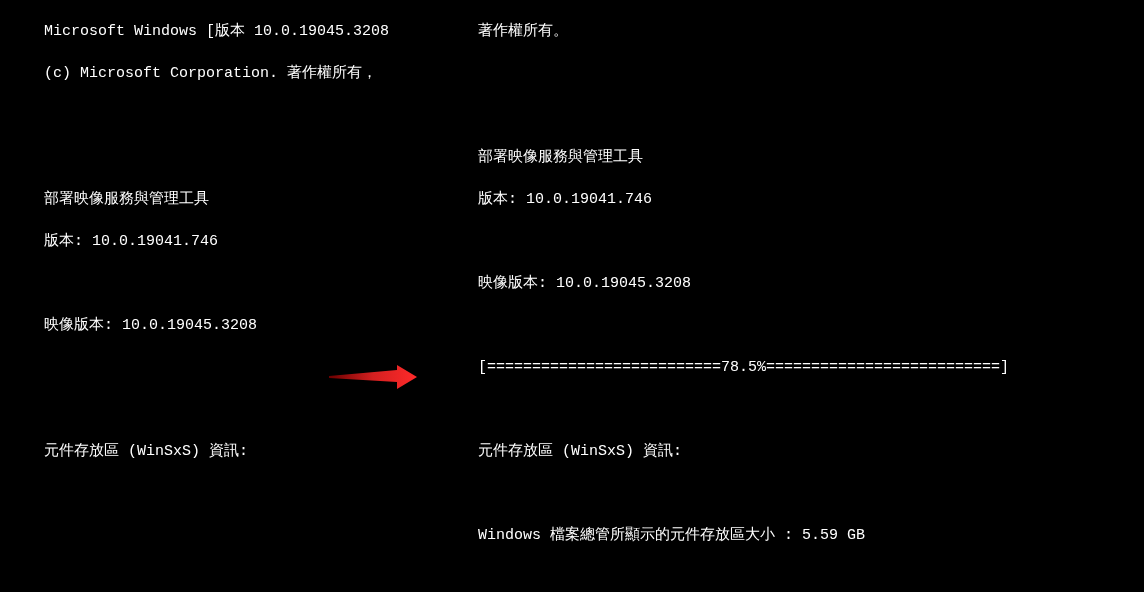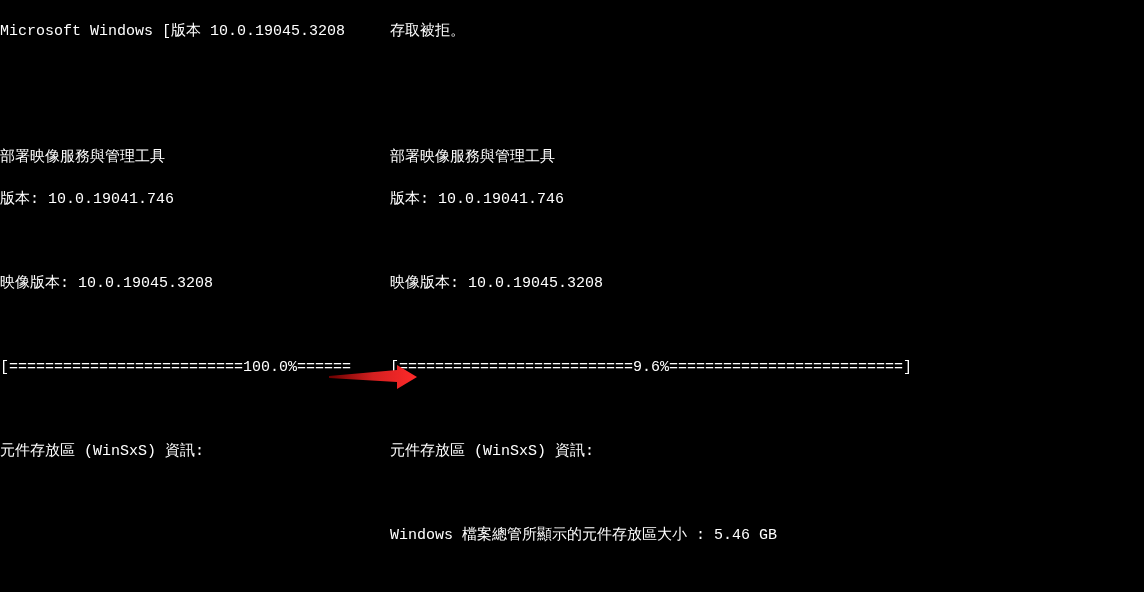--- a/index.html
+++ b/index.html
@@ -11,20 +11,21 @@
       line-height: 1.4;
       width: 1144px;
       height: 592px;
       display: flex;
       overflow: hidden;
       position: relative;
     }
     .pane {
       white-space: pre;
       overflow: hidden;
+      margin-left: 44px;
     }
     .pane-left {
       width: 390px;
       flex-shrink: 0;
     }
     .pane-right {
       flex: 1;
       padding-left: 0px;
     }
     .arrow {
@@ -35,28 +36,28 @@
       height: 30px;
       pointer-events: none;
     }
     .blank { height: 21px; }
   </style>
 </head>
 <body>
 
 <div class="pane pane-left">
 <div>Microsoft Windows [版本 10.0.19045.3208</div>
+<div>(c) Microsoft Corporation. 著作權所有，</div>
 <div class="blank"></div>
 <div class="blank"></div>
 <div>部署映像服務與管理工具</div>
 <div>版本: 10.0.19041.746</div>
 <div class="blank"></div>
 <div>映像版本: 10.0.19045.3208</div>
 <div class="blank"></div>
-<div>[==========================100.0%======</div>
 <div class="blank"></div>
 <div>元件存放區 (WinSxS) 資訊:</div>
 <div class="blank"></div>
 
 
 
 
 
 
 
@@ -65,33 +66,33 @@
 
 
 
 
 
 
 
 </div>
 
 <div class="pane pane-right">
-<div>存取被拒。</div>
+<div>著作權所有。</div>
 <div class="blank"></div>
 <div class="blank"></div>
 <div>部署映像服務與管理工具</div>
 <div>版本: 10.0.19041.746</div>
 <div class="blank"></div>
 <div>映像版本: 10.0.19045.3208</div>
 <div class="blank"></div>
-<div>[==========================9.6%==========================]</div>
+<div>[==========================78.5%==========================]</div>
 <div class="blank"></div>
 <div>元件存放區 (WinSxS) 資訊:</div>
 <div class="blank"></div>
-<div>Windows 檔案總管所顯示的元件存放區大小 : 5.46 GB</div>
+<div>Windows 檔案總管所顯示的元件存放區大小 : 5.59 GB</div>
 
 
 
 
 
 
 
 
 
 

